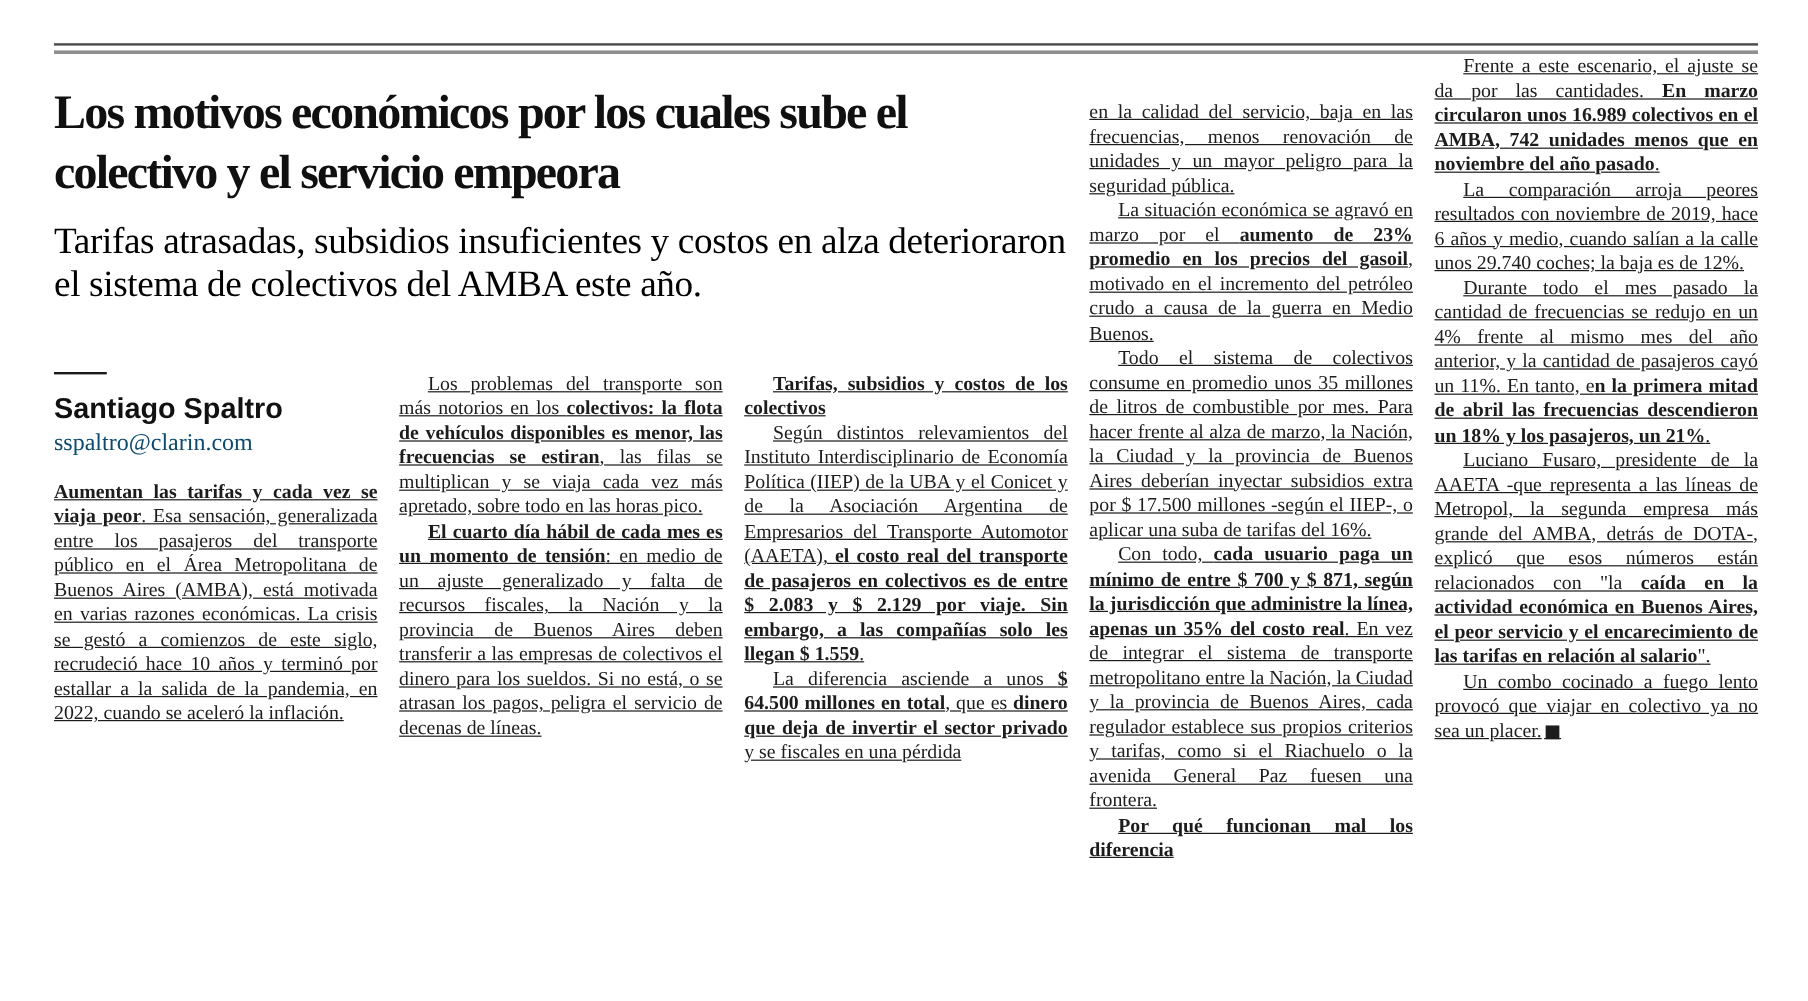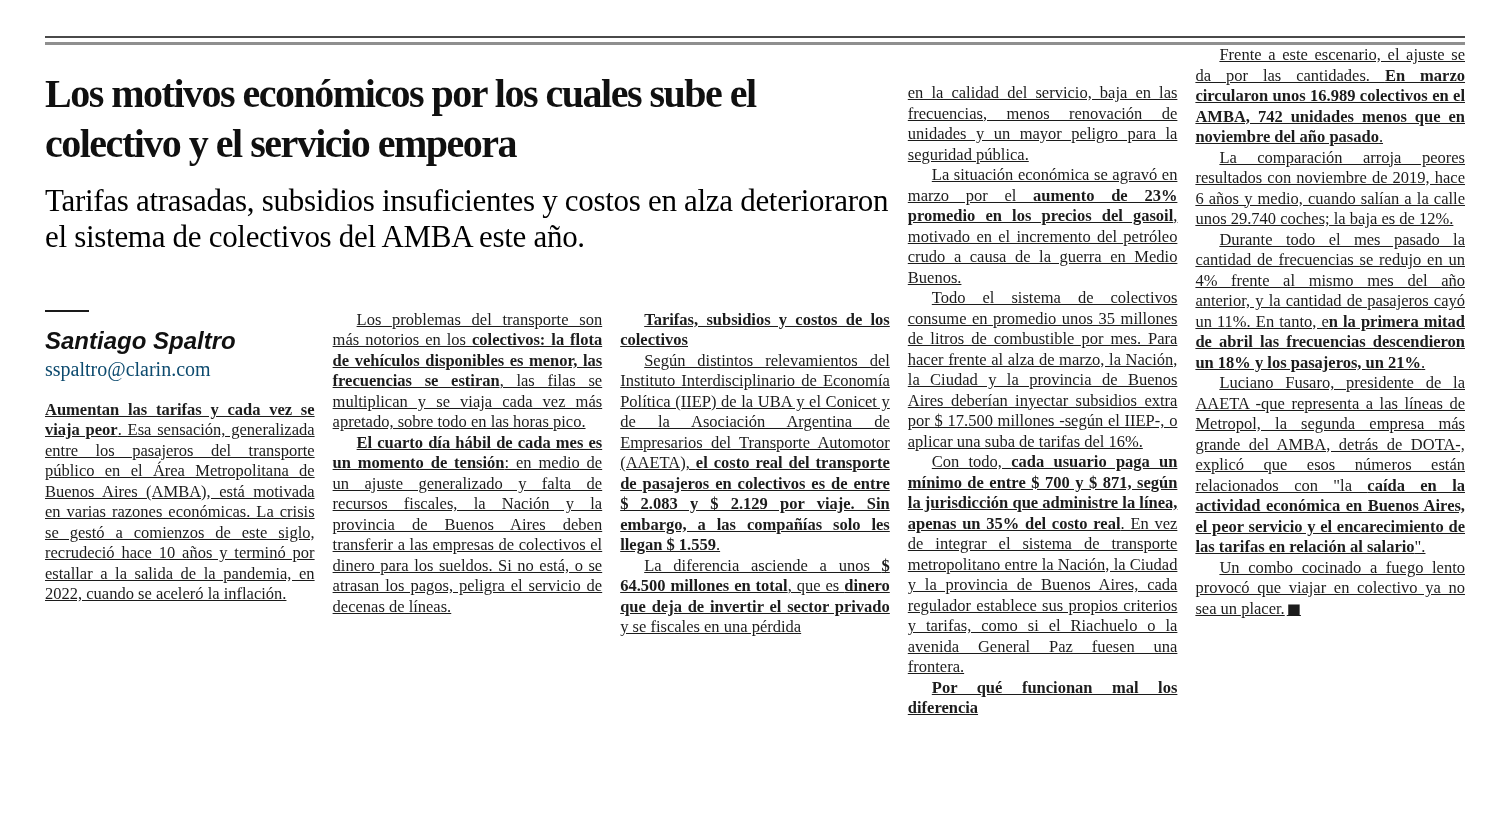--- a/index.html
+++ b/index.html
@@ -56,21 +56,20 @@
     border-top: 2px solid #1a1a1a;
     margin-bottom: 16px;
   }
   .byline-author {
     font-family: "Liberation Sans", sans-serif;
     font-weight: 700;
     font-size: 24px;
     line-height: 1.1;
     color: #111111;
     margin-bottom: 5px;
-    font-style: italic;
   }
   .byline-email {
     font-size: 20px;
     color: #0c4a6e;
     margin-bottom: 20px;
     font-family: Liberation Serif, serif;
   }
   .para { margin: 0; text-decoration: underline; }
   .para.indent { text-indent: 24px; }
   .b { font-weight: 700; }

